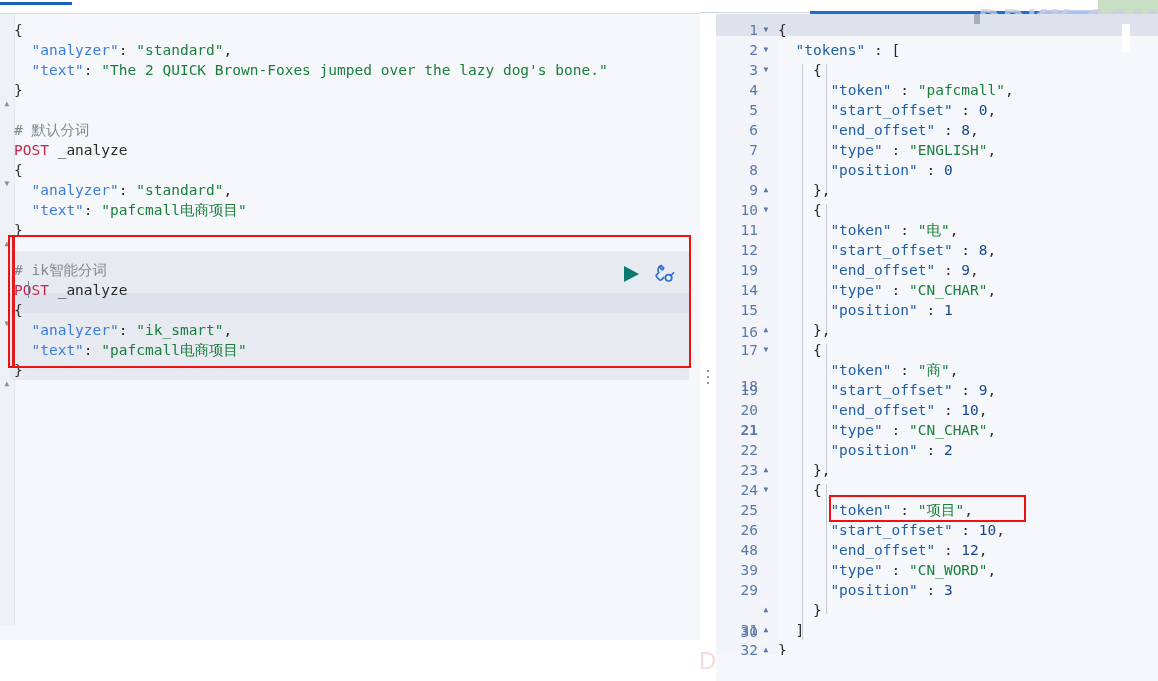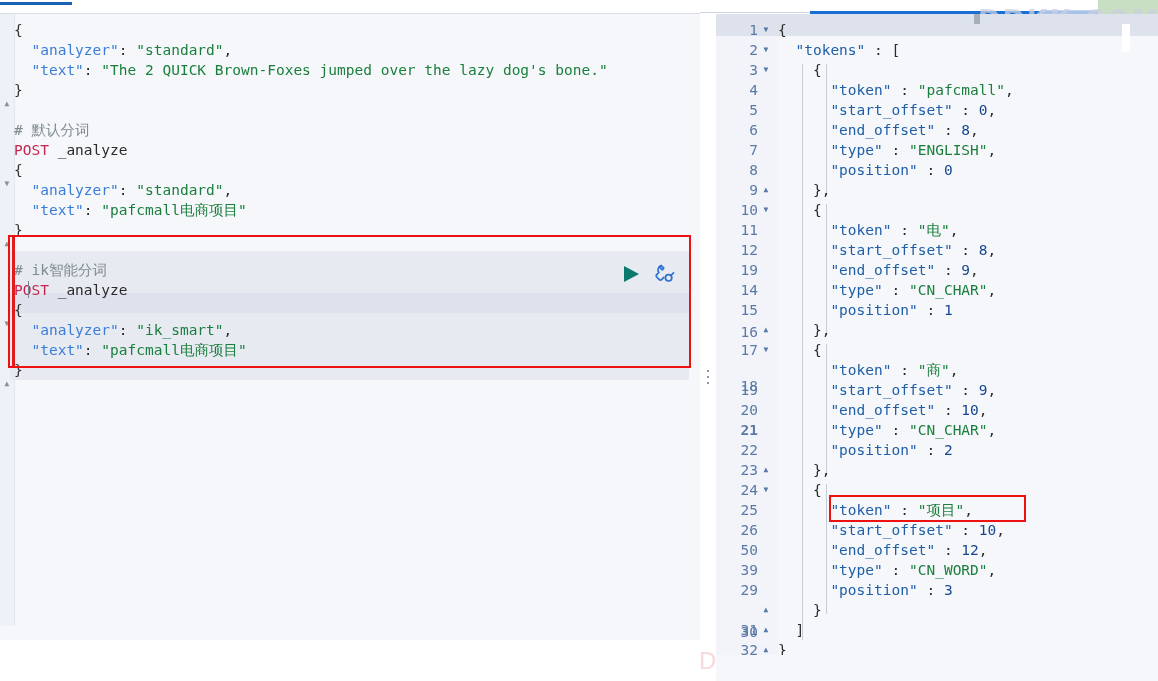--- a/index.html
+++ b/index.html
@@ -478,21 +478,21 @@
         <div class="rline" style="top: 366px;">19</div>
         <div class="rline" style="top: 386px;">20</div>
         <div class="rline" style="top: 406px; font-weight: bold;">21</div>
         <div class="rline" style="top: 426px;">22</div>
         <div class="rline" style="top: 446px;">23</div>
         <div class="rfold" style="top: 446px;">▲</div>
         <div class="rline" style="top: 466px;">24</div>
         <div class="rfold" style="top: 466px;">▼</div>
         <div class="rline" style="top: 486px;">25</div>
         <div class="rline" style="top: 506px;">26</div>
-        <div class="rline" style="top: 526px;">50</div>
+        <div class="rline" style="top: 526px;">48</div>
         <div class="rline" style="top: 546px;">39</div>
         <div class="rline" style="top: 566px;">29</div>
         <div class="rline" style="top: 608px;">30</div>
         <div class="rfold" style="top: 586px;">▲</div>
         <div class="rline" style="top: 606px;">31</div>
         <div class="rfold" style="top: 606px;">▲</div>
         <div class="rline" style="top: 626px;">32</div>
         <div class="rfold" style="top: 626px;">▲</div>
         <div class="rline" style="top: 646px;">33</div>
       </div>

